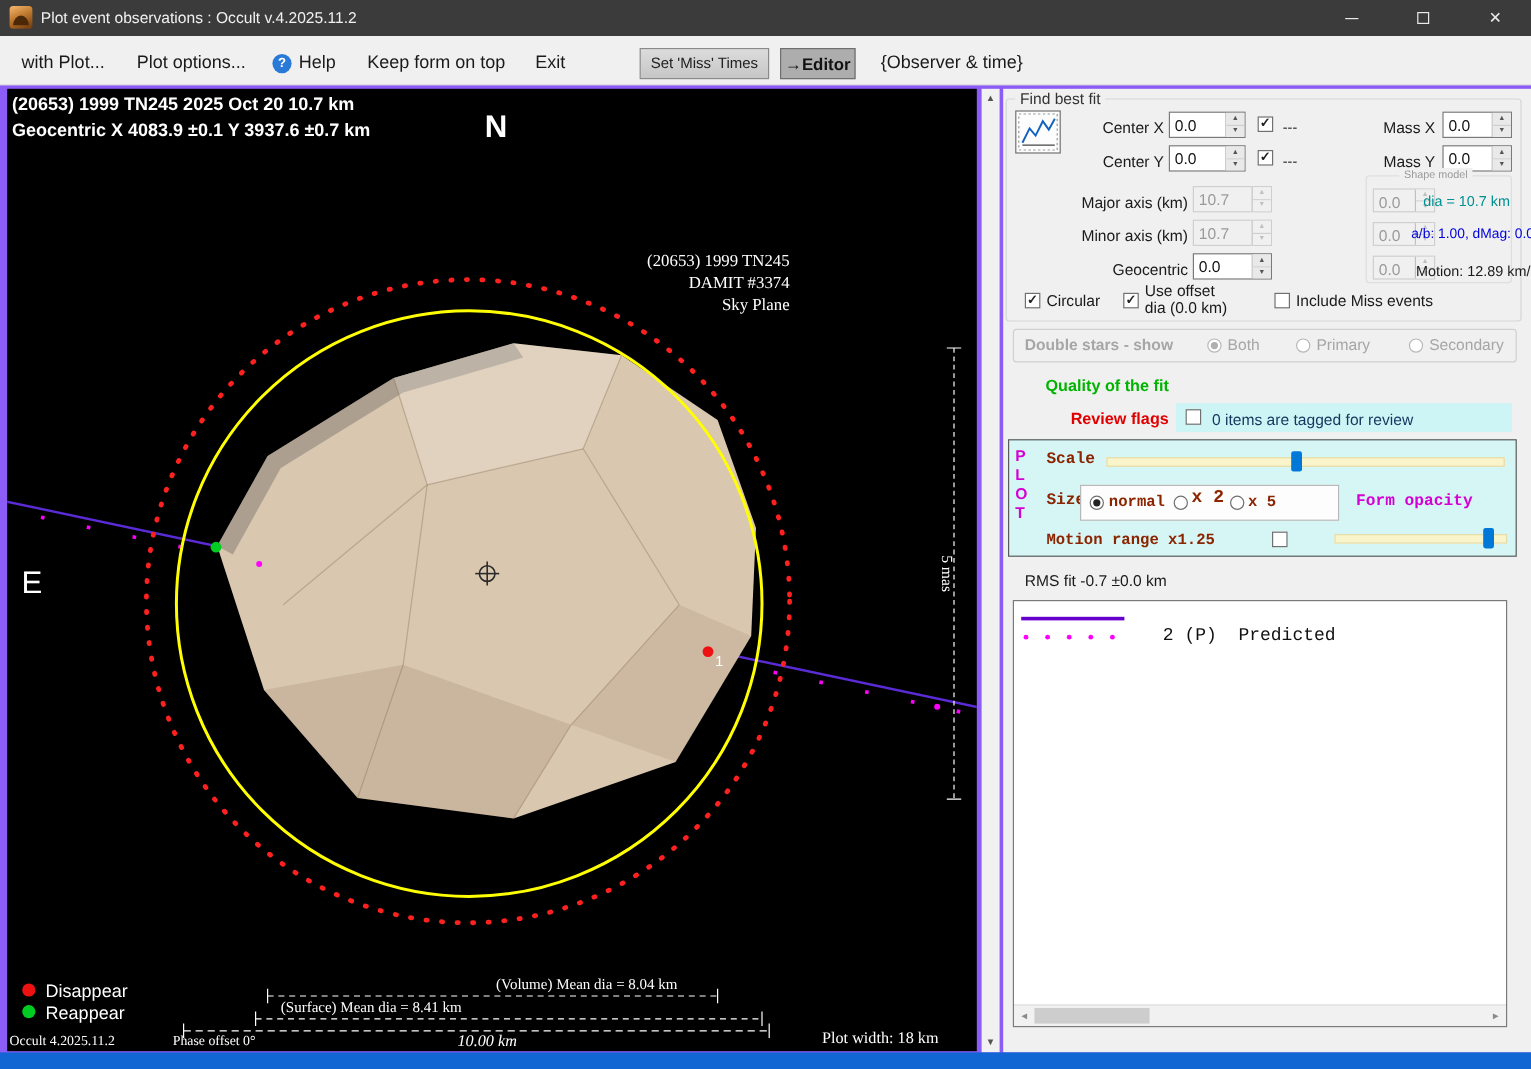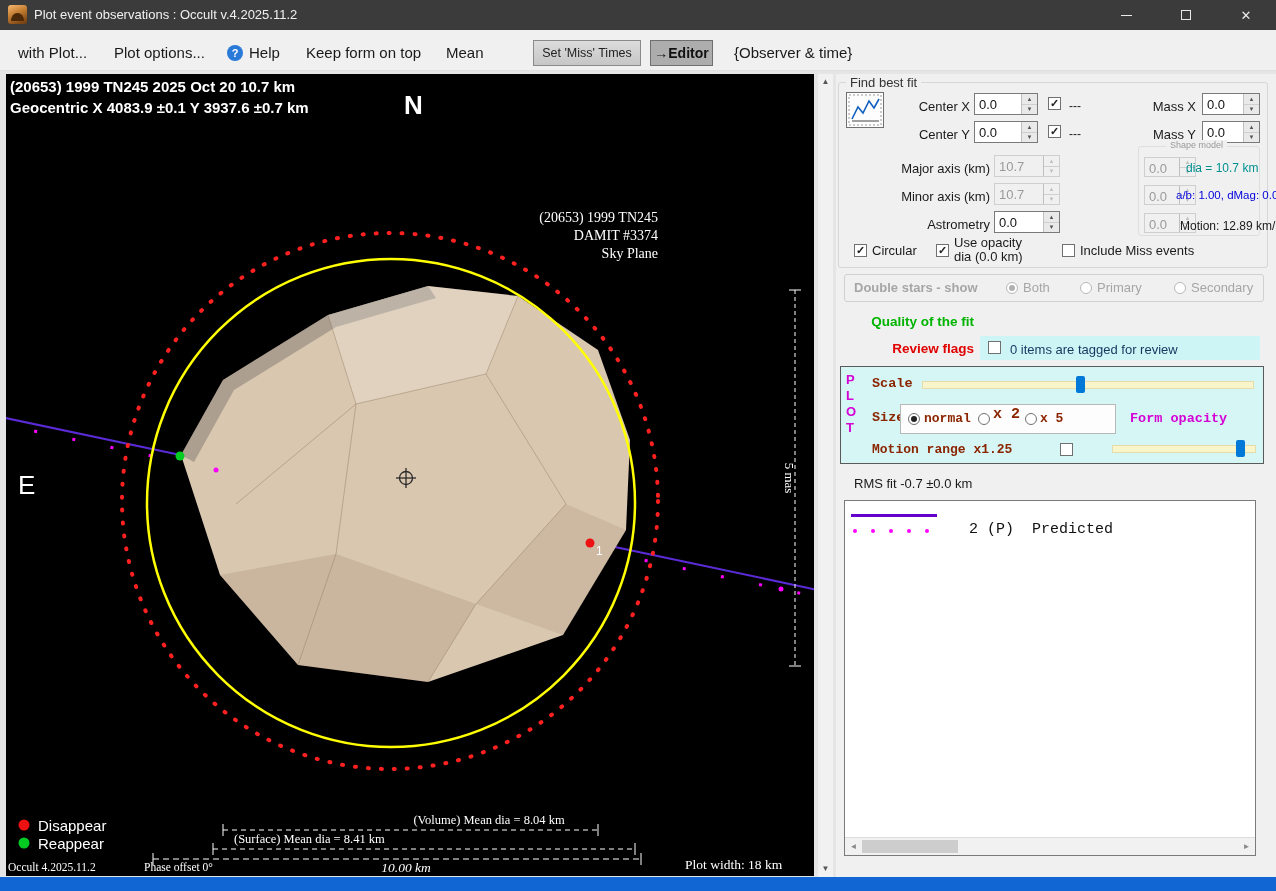--- a/index.html
+++ b/index.html
@@ -1,16 +1,16 @@
 <!DOCTYPE html>
 <html><head>
 <meta charset="utf-8">
 <style>
   html,body{margin:0;padding:0;background:#777;}
-  .app{position:relative;width:1276px;height:891px;background:#e5e5e5;overflow:hidden;
+  .app{position:relative;width:1276px;height:891px;background:#8b5cf6;overflow:hidden;
        font-family:"Liberation Sans",sans-serif;-webkit-font-smoothing:antialiased;}
   
   .titlebar{position:absolute;left:0;top:0;width:1276px;height:30px;background:#3b3b3b;}
   .title-icon{position:absolute;left:8px;top:5px;width:19px;height:19px;border-radius:3px;
        background:linear-gradient(155deg,#f2b269 5%,#c07a30 45%,#7a4312 90%);}
   .title-icon::after{content:"";position:absolute;left:3px;top:8px;width:13px;height:8px;
        border-radius:50% 50% 0 0/100% 100% 0 0;background:#4a2808;}
   .title-text{position:absolute;left:34px;top:7px;font-size:13px;color:#f0f0f0;white-space:nowrap;}
   .win-btn{position:absolute;top:0;width:60px;height:30px;display:flex;align-items:center;justify-content:center;color:#eaeaea;}
   .glyph-min{width:11px;height:1px;background:#eaeaea;}
@@ -88,21 +88,21 @@
         <span class="glyph-close"></span>
       </div>
   </div>
 
   <div class="menubar">
     <div class="menu-item" style="left:18px">with Plot...</div>
     <div class="menu-item" style="left:114px">Plot options...</div>
     <div class="help-icon"></div>
     <div class="menu-item" style="left:249px">Help</div>
     <div class="menu-item" style="left:306px">Keep form on top</div>
-    <div class="menu-item" style="left:446px">Mean</div>
+    <div class="menu-item" style="left:446px">Exit</div>
     <div class="btn btn-miss">Set 'Miss' Times</div>
     <div class="btn btn-editor">→Editor</div>
     <div class="menu-item" style="left:734px">{Observer &amp; time}</div>
   </div>
 
   <div class="plot">
     <svg width="808" height="802" viewBox="0 0 808 802">
 
       <line x1="-10" y1="342" x2="812" y2="516" stroke="#5a2bd6" stroke-width="2"></line>
       <line x1="-10" y1="349" x2="812" y2="523" stroke="#ff00ff" stroke-width="3" stroke-dasharray="3 36"></line>
@@ -272,42 +272,42 @@
     </div>
     <div class="spin dis" style="left:308px;top:111px;width:52px;height:20px">
       <span class="val">0.0</span>
         <span class="btns">
           <span class="b up"></span>
           <span class="b dn"></span>
         </span>
     </div>
     <div class="lbl" style="left:340px;top:115px;font-size:11.5px;color:#0000dd">a/b: 1.00, dMag: 0.00</div>
 
-    <div class="lbl rlbl" style="left:22px;top:143px;width:132px">Astrometry</div>
+    <div class="lbl rlbl" style="left:22px;top:143px;width:132px">Geocentric</div>
     <div class="spin" style="left:158px;top:137px;width:66px">
       <span class="val">0.0</span>
         <span class="btns">
           <span class="b up"></span>
           <span class="b dn"></span>
         </span>
     </div>
     <div class="spin dis" style="left:308px;top:139px;width:52px;height:20px">
       <span class="val">0.0</span>
         <span class="btns">
           <span class="b up"></span>
           <span class="b dn"></span>
         </span>
     </div>
     <div class="lbl" style="left:344px;top:145px;font-size:12px">Motion: 12.89 km/s</div>
 
     <span class="cb checked" style="left:18px;top:170px"></span>
     <div class="lbl" style="left:36px;top:169px">Circular</div>
     <span class="cb checked" style="left:100px;top:170px"></span>
     <div class="lbl" style="left:118px;top:162px;line-height:14px">
-      <div>Use opacity</div>
+      <div>Use offset</div>
       <div>dia (0.0 km)</div>
     </div>
     <span class="cb" style="left:226px;top:170px"></span>
     <div class="lbl" style="left:244px;top:169px">Include Miss events</div>
 
     <div class="group" style="left:8px;top:200px;width:420px;height:28px;border-color:#d0d0d0"></div>
     <div class="lbl graytx" style="left:18px;top:206px;font-weight:bold">Double stars - show</div>
     <span class="radio gray sel" style="left:170px;top:208px"></span>
     <div class="lbl graytx" style="left:187px;top:206px">Both</div>
     <span class="radio gray" style="left:244px;top:208px"></span>

